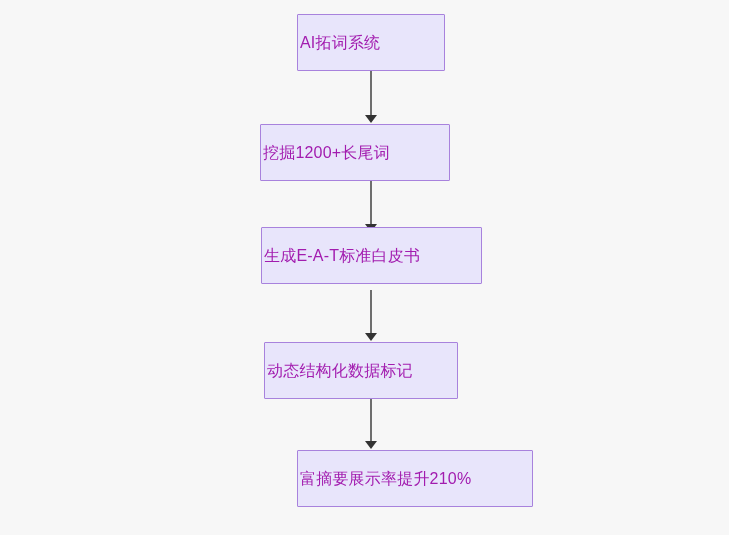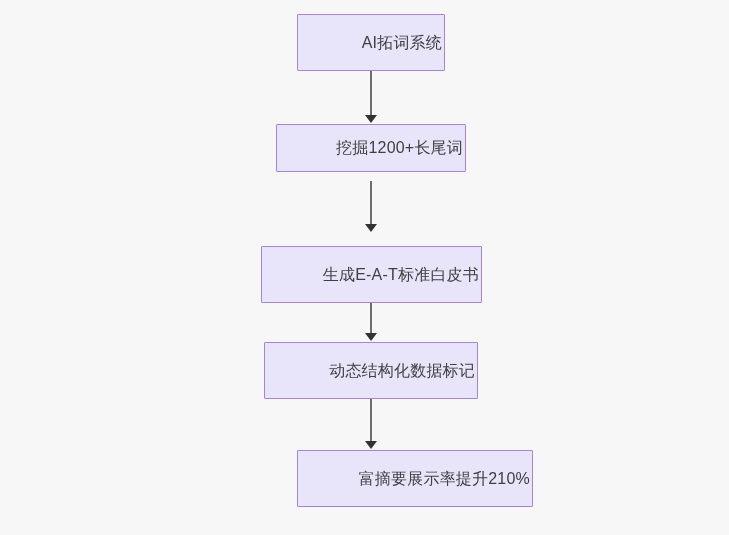--- a/index.html
+++ b/index.html
@@ -21,40 +21,40 @@
   }
 
   .node {
     position: absolute;
     box-sizing: border-box;
     background: #e8e5fb;
     border: 1.4px solid #a882dd;
     border-radius: 1px;
     display: flex;
     align-items: center;
-    justify-content: flex-end;
-    color: #404040;
+    justify-content: flex-start;
+    color: #a21caf;
     font-size: 16px;
     line-height: 1;
     letter-spacing: 0.2px;
     white-space: nowrap;
     user-select: none;
   }
 
   .node-label {
     display: block;
     padding: 0 2px;
     transform: translateY(-0.5px);
   }
 
   
   #node-1 { left: 297px; top: 14px;  width: 148px; height: 57px; }
-  #node-2 { left: 276px; top: 124px; width: 190px; height: 48px; }
-  #node-3 { left: 261px; top: 246px; width: 221px; height: 57px; }
-  #node-4 { left: 264px; top: 342px; width: 214px; height: 57px; }
+  #node-2 { left: 260px; top: 124px; width: 190px; height: 57px; }
+  #node-3 { left: 261px; top: 227px; width: 221px; height: 57px; }
+  #node-4 { left: 264px; top: 342px; width: 194px; height: 57px; }
   #node-5 { left: 253px; top: 450px; width: 236px; height: 57px; margin-left: 44px; }
 
   .edge {
     position: absolute;
     left: 0;
     top: 0;
     width: 729px;
     height: 535px;
     pointer-events: none;
     overflow: visible;

